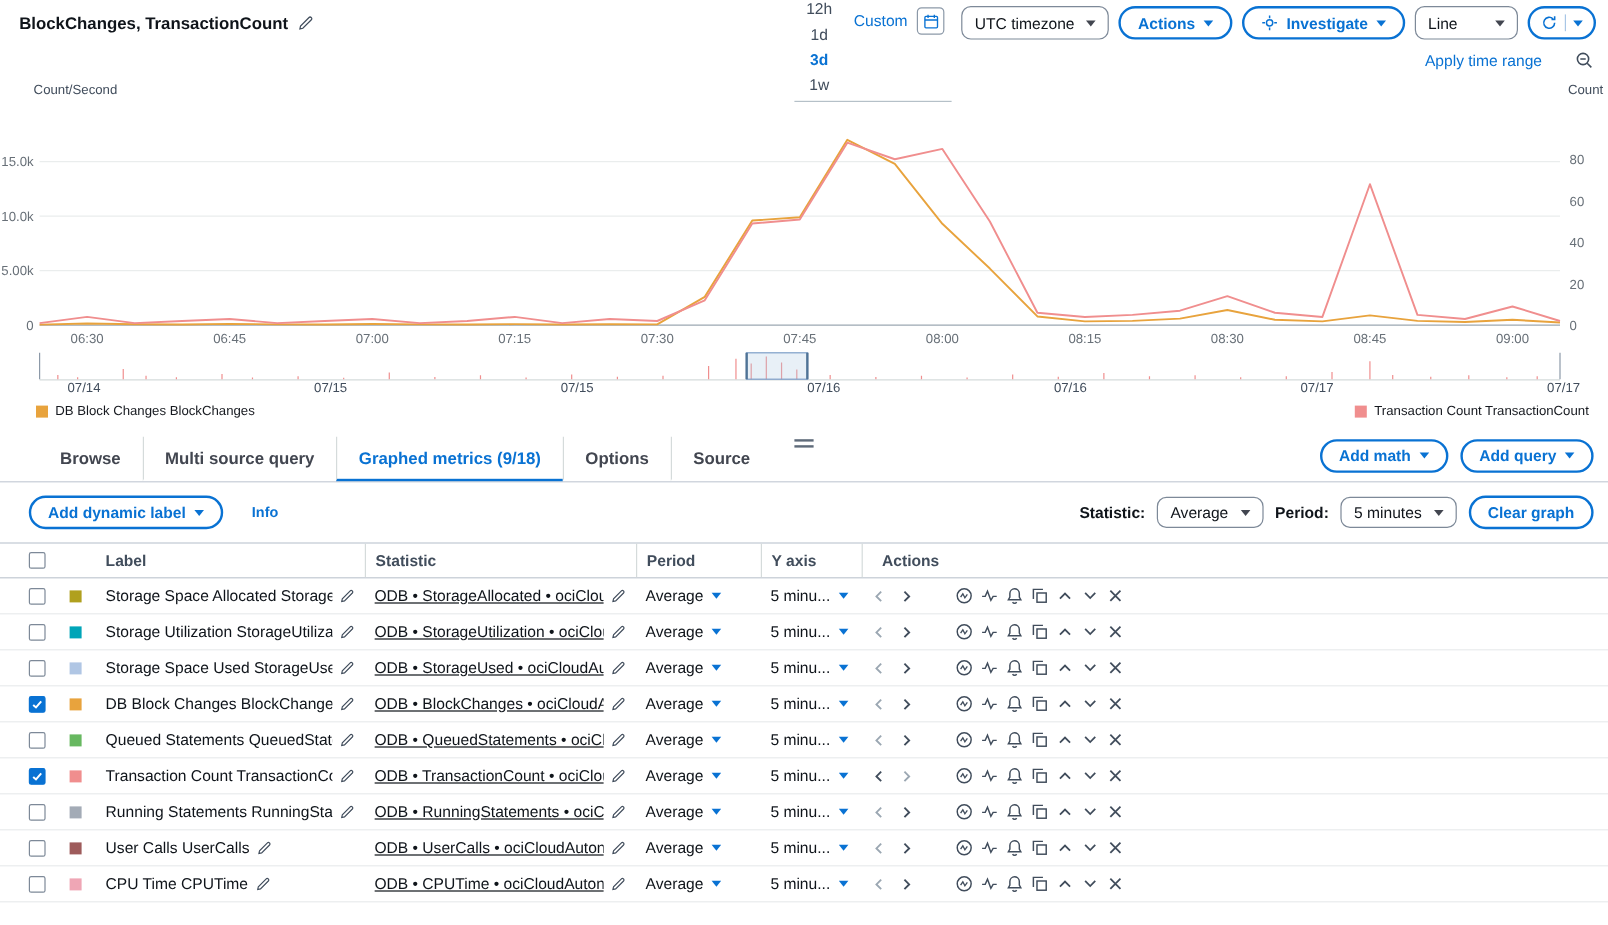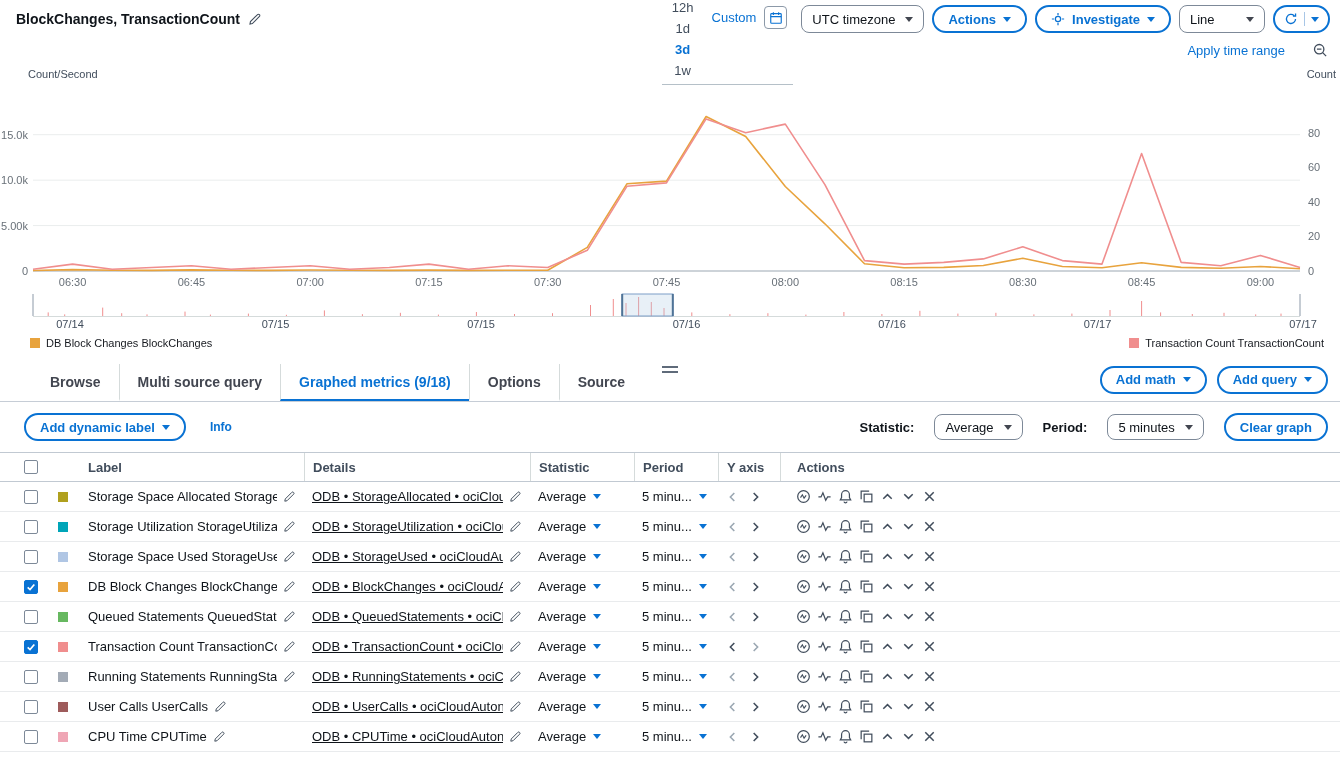--- a/index.html
+++ b/index.html
@@ -53,21 +53,21 @@
   .resize-handle { position:absolute; left:50%; top:2px; transform:translateX(-50%); width:16px; height:7px; border-top:2px solid #5f6b7a; border-bottom:2px solid #5f6b7a; cursor:row-resize; }
   .tabs { display:flex; align-items:stretch; padding-left:32px; }
   .tab { font-size:14px; font-weight:700; color:#424650; padding:0 18px; display:flex; align-items:center; border-bottom:2px solid transparent; }
   .tab + .tab { border-left:1px solid #d5dbdb; }
   .tab.active { color:#0972d3; border-bottom-color:#0972d3; }
   .tab-actions { margin-left:auto; display:flex; align-items:center; gap:10px; padding:0 12px 6px 0; }
 
   
   .toolbar { display:flex; align-items:center; gap:12px; padding:11px 12px 11px 24px; }
   .info-link { font-size:12px; font-weight:700; color:#0972d3;padding-left:12px; }
-  .toolbar-right { margin-left:auto; display:flex; align-items:center; gap:20px; }
+  .toolbar-right { margin-left:auto; display:flex; align-items:center; gap:10px; }
   .ctl-label { font-size:13px; font-weight:700; color:#0f141a; }
 
   
   .thead, .trow { display:grid; grid-template-columns:50px 30px 224px 226px 104px 84px 62px 1fr; align-items:center; }
   .thead { height:30px; border-top:1px solid #c1c9d2; border-bottom:1px solid #c1c9d2; font-size:13px; font-weight:700; color:#414d5c; }
   .hcell { padding:0 8px; height:100%; display:flex; align-items:center; }
   .hcell.sep { border-left:1px solid #d5dbdb; }
   .trow { height:30px; border-bottom:1px solid #e9ebed; font-size:13px; }
   .cell { padding:0 8px; display:flex; align-items:center; min-width:0; }
   .c-check { padding-left:24px; }
@@ -313,21 +313,20 @@
   <div class="thead">
     <div class="hcell c-check">
         <span class="checkbox">
           <svg class="check" viewBox="0 0 12 12" width="10" height="10">
             <polyline points="2,6.5 4.8,9 10,3" fill="none" stroke="#fff" stroke-width="2"></polyline>
           </svg>
         </span>
       </div>
     <div class="hcell"></div>
     <div class="hcell">Label</div>
-    <div class="hcell sep">Details</div>
     <div class="hcell sep">Statistic</div>
     <div class="hcell sep">Period</div>
     <div class="hcell sep">Y axis</div>
     <div class="hcell sep" style="padding-left:16px">Actions</div>
   </div>
   <div id="tbody">
       <div class="trow">
     <div class="cell c-check">
       <span class="checkbox">
             <svg class="check" viewBox="0 0 12 12" width="10" height="10">

